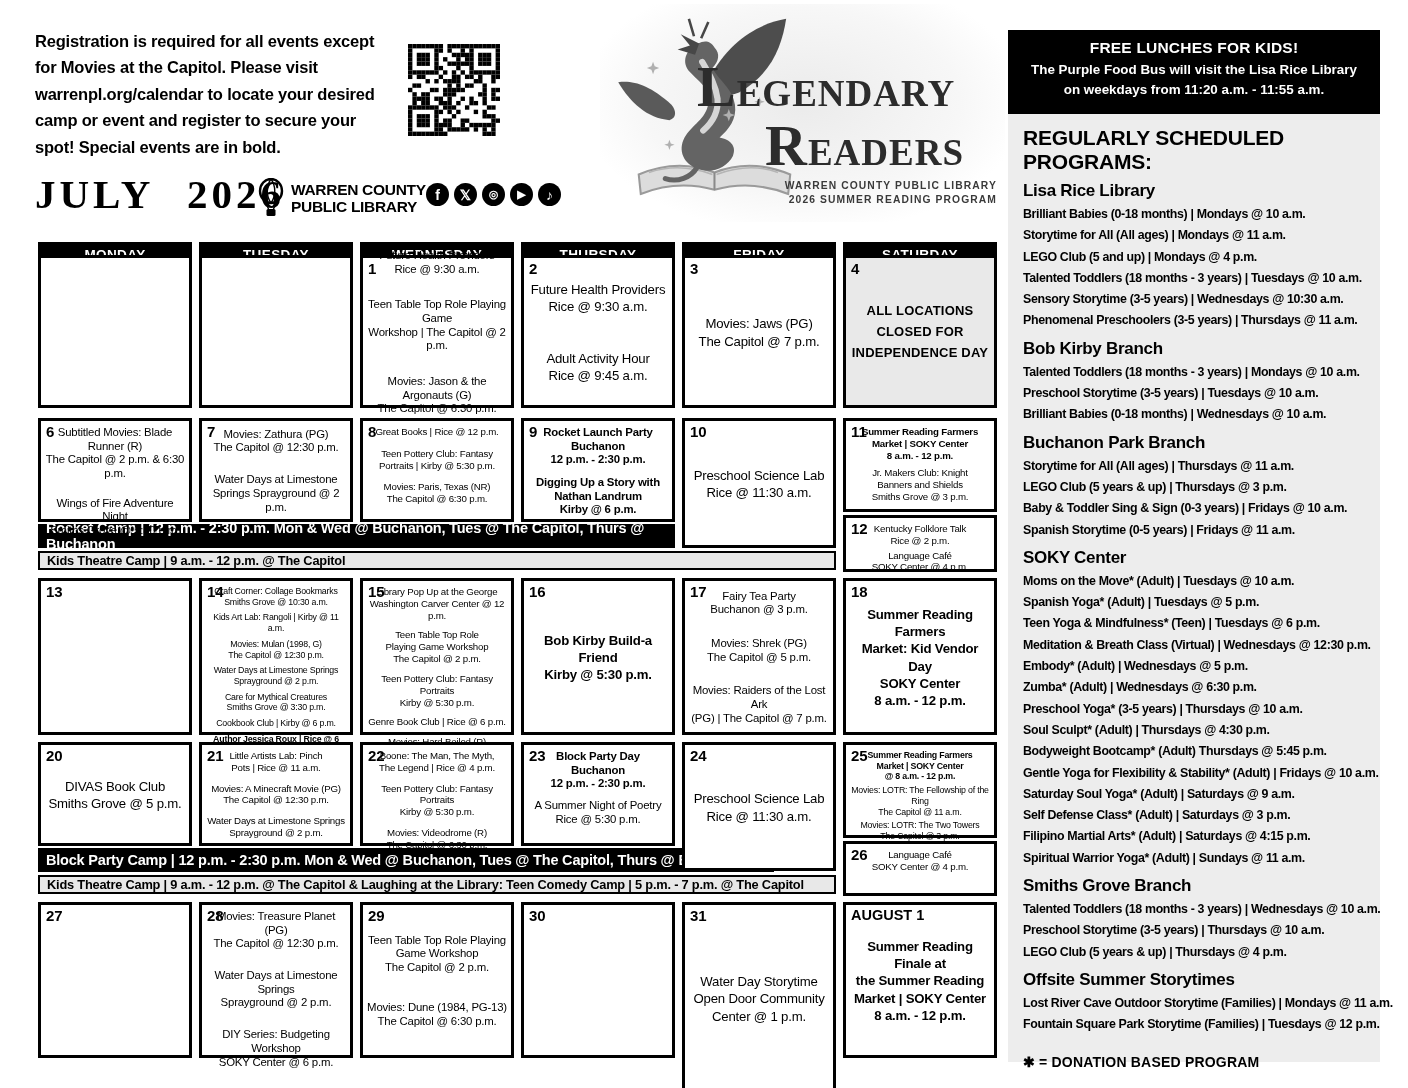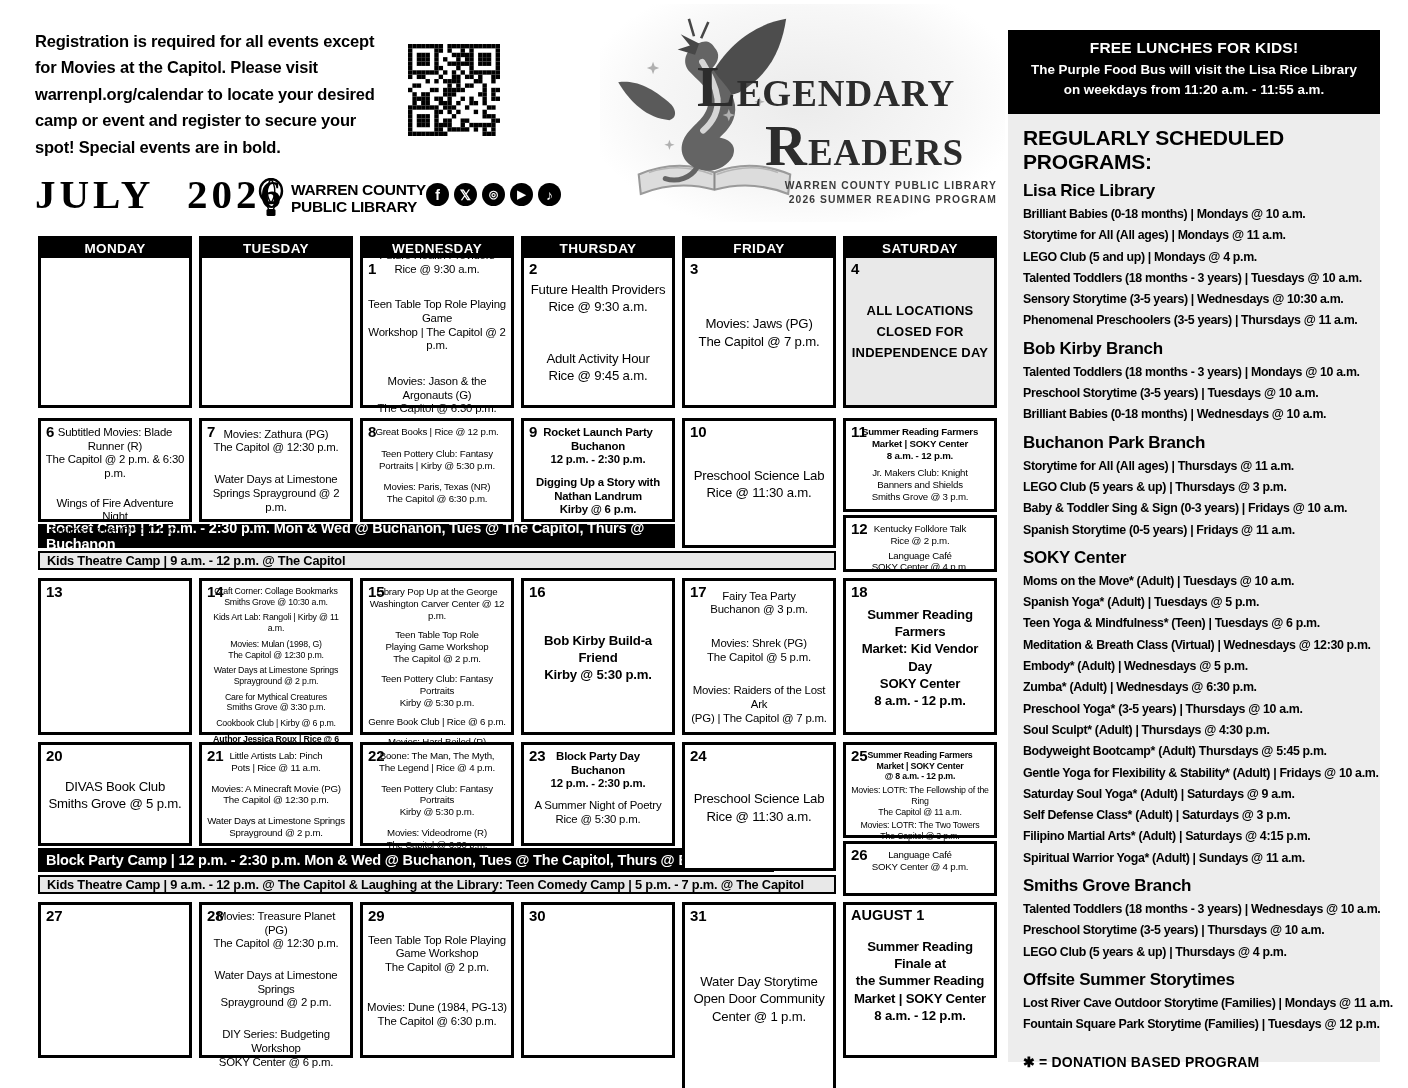--- a/index.html
+++ b/index.html
@@ -38,21 +38,21 @@
   .lunch-line{font-size:13.4px;font-weight:700;line-height:1.5;}
   .programs{position:absolute;left:1008px;top:114px;width:372px;height:948px;background:#ededed;
             box-sizing:border-box;padding:12px 15px;}
   .programs h2{margin:0 0 6px 0;font-size:21px;font-weight:800;letter-spacing:-0.2px;}
   .sec-title{font-size:17px;font-weight:700;letter-spacing:-0.3px;margin:7px 0 3px 0;}
   .sec-item{font-size:12.4px;font-weight:600;line-height:21.3px;letter-spacing:-0.35px;white-space:nowrap;}
   .footnote{margin-top:18px;font-size:14px;font-weight:700;letter-spacing:0.2px;}
 
   
   .calendar{position:absolute;left:38px;top:228px;width:960px;height:830px;}
-  .cal-header{position:absolute;top:8px;height:24px;background:#000;color:#fff;
+  .cal-header{position:absolute;top:14px;height:24px;background:#000;color:#fff;
               display:flex;align-items:center;justify-content:center;
               font-size:13.5px;font-weight:700;letter-spacing:0.4px;}
   .cell{position:absolute;background:#fff;border:3px solid #000;box-sizing:border-box;
         display:flex;flex-direction:column;align-items:center;justify-content:flex-start;
         padding:18px 4px 4px 4px;text-align:center;}
   .cell.nopad{padding-top:5px;}
   .cell.vc{justify-content:center;padding-top:6px;}
   .cell.shaded{background:#e9e9e9;}
   .daynum{position:absolute;top:2px;left:5px;font-size:15px;font-weight:700;text-align:left;}
   .daynum.wide{font-size:14.5px;letter-spacing:0;}

